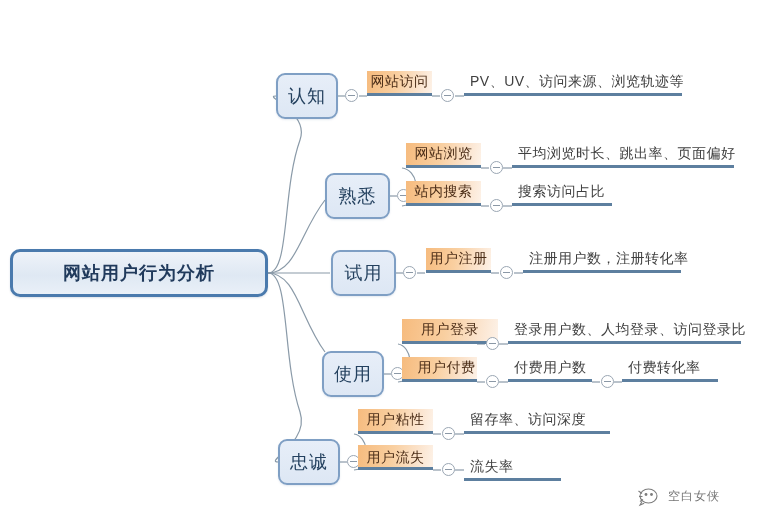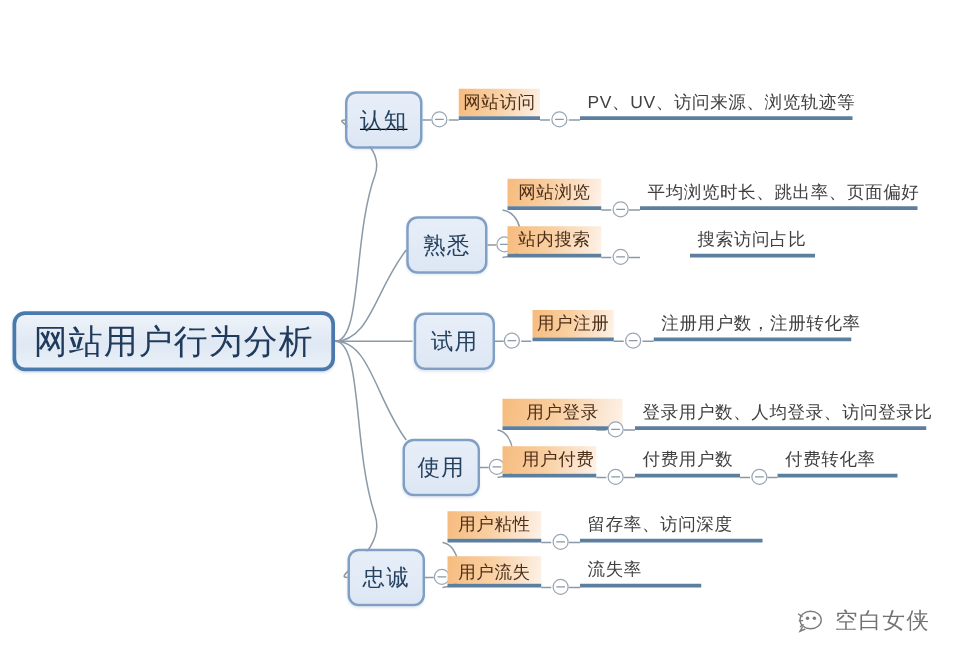--- a/index.html
+++ b/index.html
@@ -32,22 +32,22 @@
     box-sizing: border-box;
     border: 3px solid #4a7aad;
     border-radius: 10px;
     background: linear-gradient(180deg, #eef3f9 0%, #dfe8f3 55%, #e9f0f8 100%);
     display: flex;
     align-items: center;
     justify-content: center;
     box-shadow: 0 1px 2px rgba(60,90,130,0.18);
   }
   .root-label {
-    font-size: 27px;
-    font-weight: normal;
+    font-size: 18px;
+    font-weight: bold;
     color: #203a5c;
     letter-spacing: 1px;
     white-space: nowrap;
   }
 
   
   .l1-node {
     position: absolute;
     box-sizing: border-box;
     border: 2px solid #7f9fc4;
@@ -124,21 +124,21 @@
   .watermark {
     position: absolute;
     left: 636px;
     top: 484px;
     display: flex;
     align-items: center;
     gap: 6px;
     opacity: 0.72;
   }
   .wm-text {
-    font-size: 18px;
+    font-size: 12px;
     color: #3d3d3d;
     letter-spacing: 1px;
     white-space: nowrap;
   }
 </style>
 </head>
 <body>
 
 <div id="canvas">
 
@@ -187,21 +187,21 @@
       <path d="M455,434 L464,434"></path>
       <path d="M433,470 L441,470"></path>
       <path d="M455,470 L464,470"></path>
     </g>
   </svg>
 
   <div class="root-node">
     <span class="root-label">网站用户行为分析</span>
   </div>
 
-  <div class="l1-node" style="left:276px; top:73px; width:62px; height:46px;text-decoration:underline;">
+  <div class="l1-node" style="left:276px; top:73px; width:62px; height:46px;">
     <span class="l1-label">认知</span>
   </div>
   <div class="toggle" style="left:345px; top:89px;"></div>
 
   <div class="l2-node" style="left:367px; top:71px; width:65px;">
     <span class="l2-label">网站访问</span>
   </div>
   <div class="toggle" style="left:441px; top:89px;"></div>
   <div class="leaf-node" style="left:464px; top:71px; width:218px;">
     <span class="leaf-label">PV、UV、访问来源、浏览轨迹等</span>
@@ -217,21 +217,21 @@
   </div>
   <div class="toggle" style="left:490px; top:161px;"></div>
   <div class="leaf-node" style="left:512px; top:143px; width:222px;">
     <span class="leaf-label">平均浏览时长、跳出率、页面偏好</span>
   </div>
 
   <div class="l2-node" style="left:406px; top:181px; width:75px;">
     <span class="l2-label">站内搜索</span>
   </div>
   <div class="toggle" style="left:490px; top:199px;"></div>
-  <div class="leaf-node" style="left:512px; top:181px; width:100px;margin-left:40px;">
+  <div class="leaf-node" style="left:512px; top:181px; width:100px;">
     <span class="leaf-label">搜索访问占比</span>
   </div>
 
   <div class="l1-node" style="left:331px; top:250px; width:65px; height:46px;">
     <span class="l1-label">试用</span>
   </div>
   <div class="toggle" style="left:403px; top:266px;"></div>
 
   <div class="l2-node" style="left:426px; top:248px; width:65px;">
     <span class="l2-label">用户注册</span>
@@ -276,21 +276,21 @@
   </div>
   <div class="toggle" style="left:442px; top:427px;"></div>
   <div class="leaf-node" style="left:464px; top:409px; width:146px;">
     <span class="leaf-label">留存率、访问深度</span>
   </div>
 
   <div class="l2-node" style="left:358px; top:445px; width:75px;align-items:flex-end;">
     <span class="l2-label">用户流失</span>
   </div>
   <div class="toggle" style="left:442px; top:463px;"></div>
-  <div class="leaf-node" style="left:464px; top:445px; width:97px;">
+  <div class="leaf-node" style="left:464px; top:456px; width:97px;">
     <span class="leaf-label">流失率</span>
   </div>
 
   <div class="watermark">
     <svg width="26" height="24" viewBox="0 0 26 24">
       <g fill="none" stroke="#4a4a4a" stroke-width="1.1">
         <ellipse cx="12.5" cy="12" rx="8.5" ry="7"></ellipse>
         <path d="M6,17.5 L4,21 L8.2,19.2"></path>
         <path d="M2.5,7 L6,9.5"></path>
         <path d="M3,12.5 L6.5,12.5"></path>

